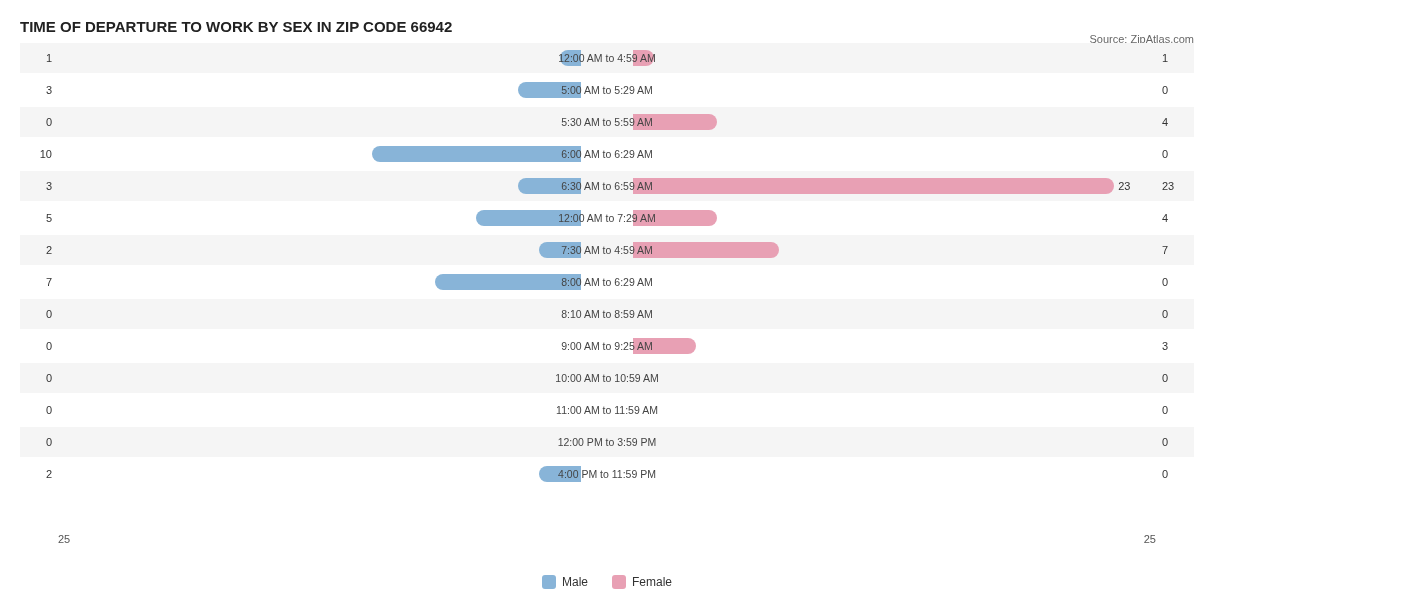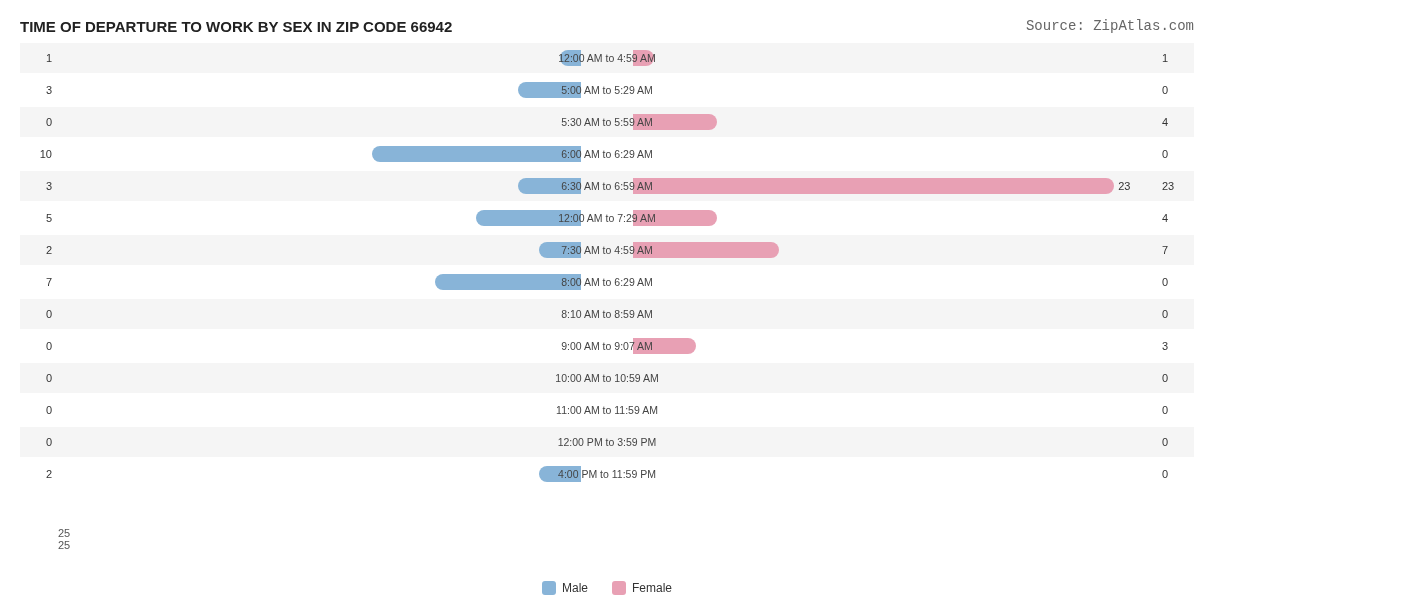--- a/index.html
+++ b/index.html
@@ -17,25 +17,24 @@
       position: relative;
     }
     .chart-title {
       font-size: 15px;
       font-weight: bold;
       color: #222;
       margin-bottom: 8px;
     }
     .source-label {
       position: absolute;
-      top: 18px;
+      top: 33px;
       right: 20px;
-      font-size: 14px;
+      font-size: 11px;
       color: #666;
-      font-family: Liberation Mono, monospace;
     }
     .chart-area {
       position: relative;
       width: 100%;
       height: calc(100% - 55px);
     }
     .row {
       display: flex;
       align-items: center;
       height: 30px;
@@ -128,22 +127,21 @@
       width: 14px;
       height: 14px;
       border-radius: 3px;
     }
     .axis-labels {
       display: flex;
       justify-content: space-between;
       font-size: 11px;
       color: #555;
       padding: 0 38px;
-      margin-top: 2px;
-      flex-direction: column;
+      margin-top: 8px;
     }
     
     .bar-female-label-outside {
       font-size: 11px;
       color: #333;
       padding-left: 4px;
       white-space: nowrap;
     }
   </style>
 </head>
@@ -280,21 +278,21 @@
       </div>
     </div>
     <div class="right-val">0</div>
   </div>
       <div class="row">
     <div class="left-val">0</div>
     <div class="bars-wrapper">
       <div class="male-bar-container">
         <div class="bar-male" style="width:0%;"></div>
       </div>
-      <span class="label-center">9:00 AM to 9:07 AM</span>
+      <span class="label-center">9:00 AM to 9:25 AM</span>
       <div class="female-bar-container">
         <div class="bar-female" style="width:12%;"></div>
 
       </div>
     </div>
     <div class="right-val">3</div>
   </div>
       <div class="row">
     <div class="left-val">0</div>
     <div class="bars-wrapper">

